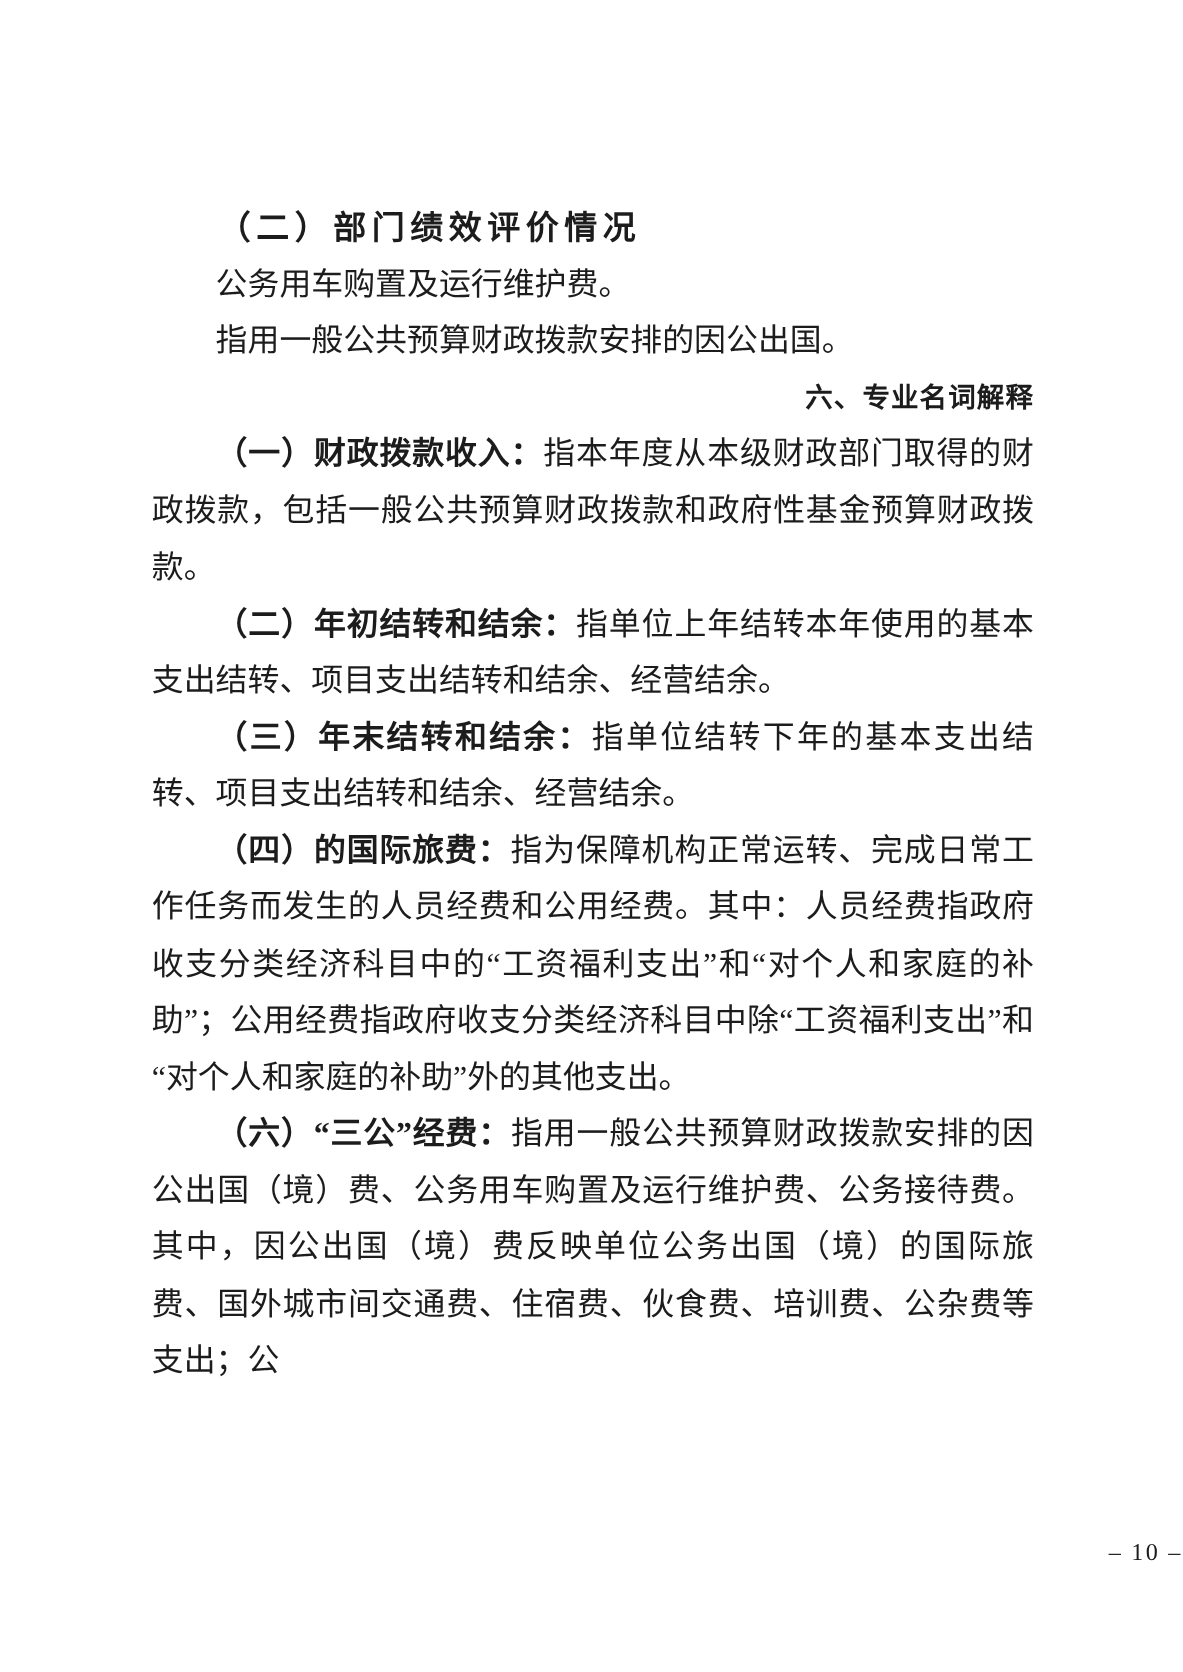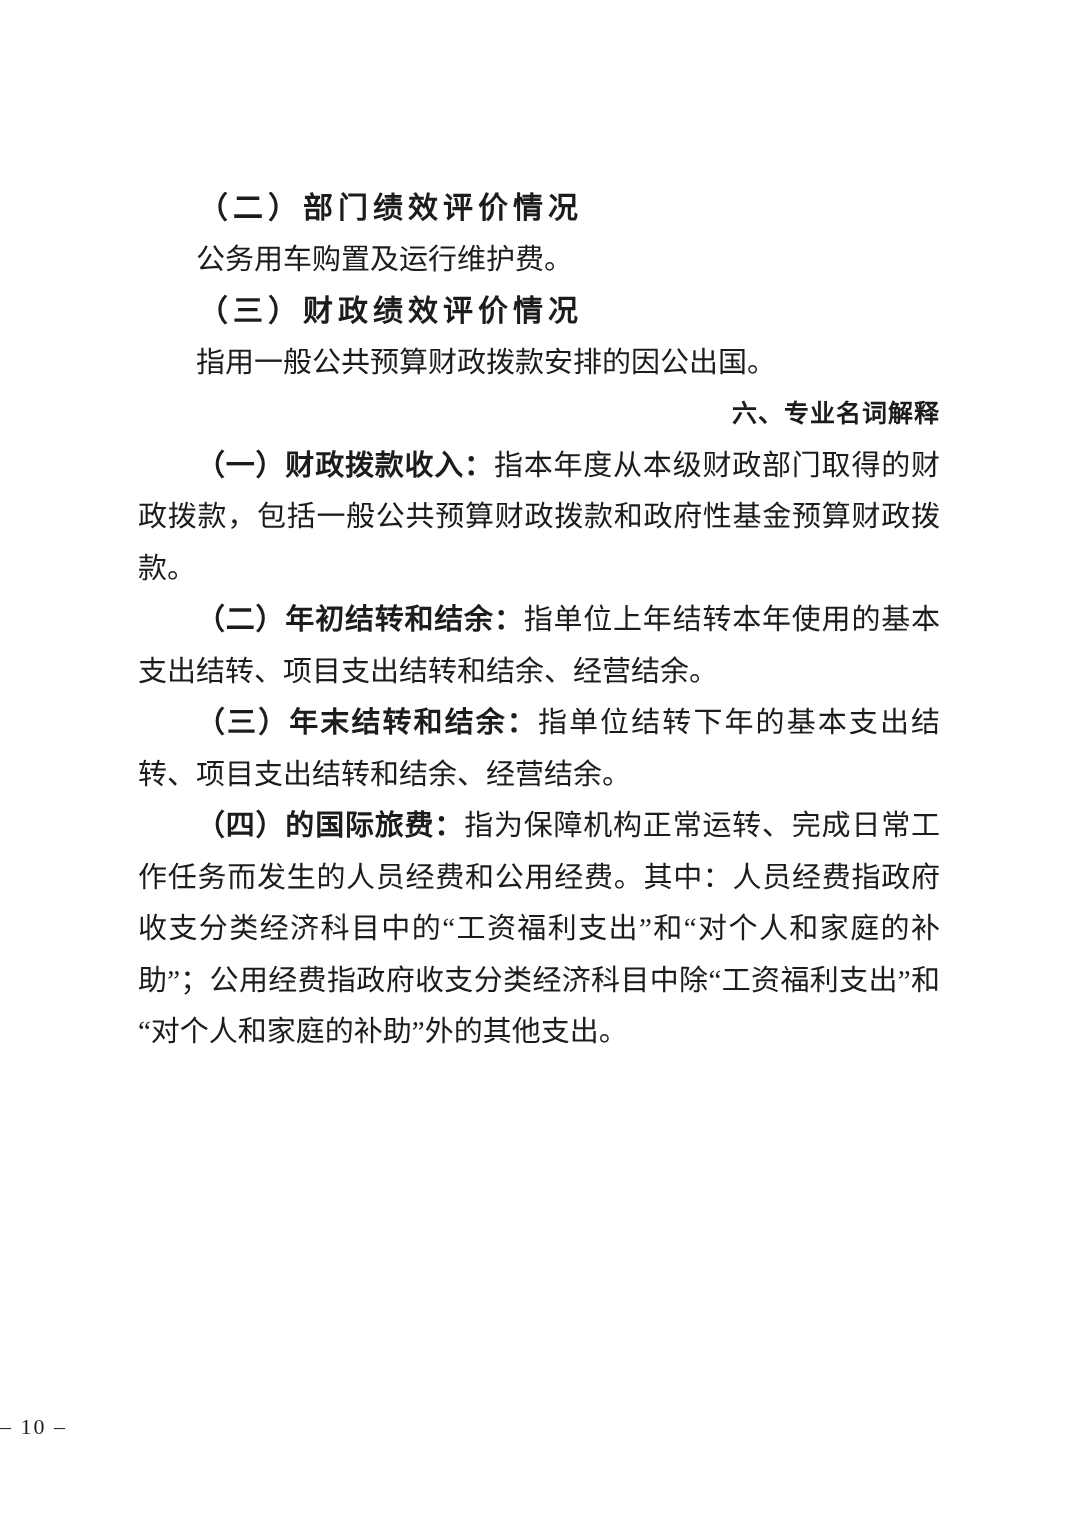--- a/index.html
+++ b/index.html
@@ -54,41 +54,40 @@
   }
   
   .doc-body .term {
     font-weight: bold;
   }
   .page-footer {
     position: absolute;
     left: 0;
     top: 1398px;
     width: 1075px;
-    text-align: left;
+    text-align: right;
     font-size: 22px;
     color: #1c1c1c;
     letter-spacing: 2px;
-    margin-top: 16px;
   }
 </style>
 </head>
 <body>
 
 <div class="page">
 
   <div class="doc-body">
       <p class="kai-heading">（二）部门绩效评价情况</p>
       <p class="body">公务用车购置及运行维护费。</p>
-      <p class="kai-heading">（三）财政绩效评价情况</p>
       <p class="body">指用一般公共预算财政拨款安排的因公出国。</p>
       <p class="hei-heading">六、专业名词解释</p>
       <p class="body"><span class="term">（一）财政拨款收入：</span>指本年度从本级财政部门取得的财政拨款，包括一般公共预算财政拨款和政府性基金预算财政拨款。</p>
       <p class="body"><span class="term">（二）年初结转和结余：</span>指单位上年结转本年使用的基本支出结转、项目支出结转和结余、经营结余。</p>
       <p class="body"><span class="term">（三）年末结转和结余：</span>指单位结转下年的基本支出结转、项目支出结转和结余、经营结余。</p>
       <p class="body"><span class="term">（四）的国际旅费：</span>指为保障机构正常运转、完成日常工作任务而发生的人员经费和公用经费。其中：人员经费指政府收支分类经济科目中的“工资福利支出”和“对个人和家庭的补助”；公用经费指政府收支分类经济科目中除“工资福利支出”和“对个人和家庭的补助”外的其他支出。</p>
+      <p class="body"><span class="term">（六）“三公”经费：</span>指用一般公共预算财政拨款安排的因公出国（境）费、公务用车购置及运行维护费、公务接待费。其中，因公出国（境）费反映单位公务出国（境）的国际旅费、国外城市间交通费、住宿费、伙食费、培训费、公杂费等支出；公</p>
     </div>
 
   <div class="page-footer">
     <span>– 10 –</span>
   </div>
 
 </div>
 
 </body></html>

